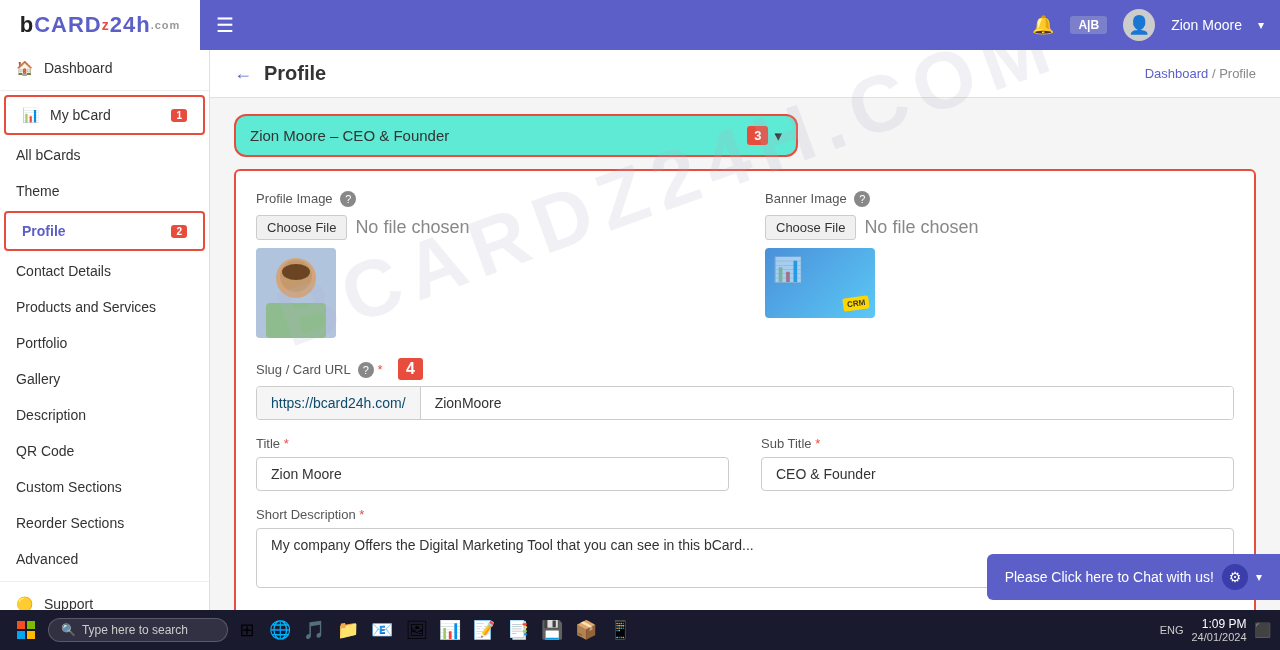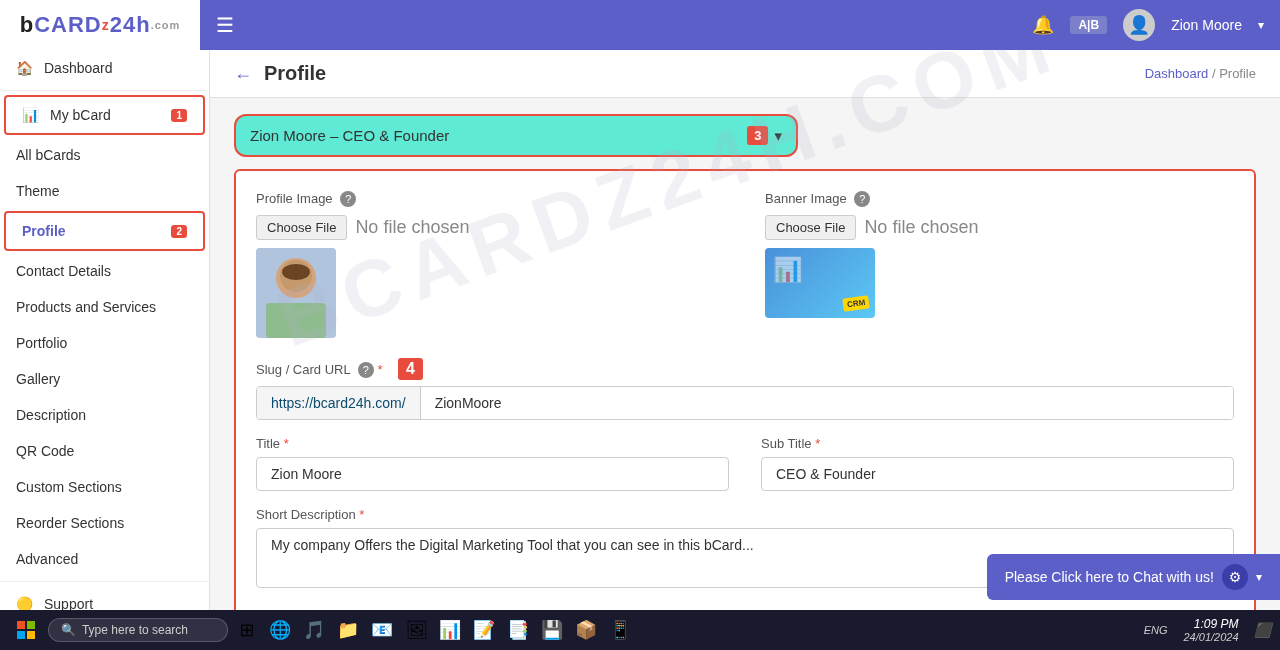--- a/index.html
+++ b/index.html
@@ -435,24 +435,23 @@
       align-items: center;
       justify-content: center;
       cursor: pointer;
       font-size: 18px;
       border-radius: 4px;
     }
     .taskbar-right {
       margin-left: auto;
       display: flex;
       align-items: center;
-      gap: 16px;
+      gap: 8px;
       color: #ccc;
       font-size: 12px;
-      font-style: italic;
     }
     .taskbar-clock { text-align: right; }
     .taskbar-time { font-size: 12px; color: white; }
     .taskbar-date { font-size: 11px; color: #ccc; }
   </style>
 </head>
 <body>
 
 <div class="navbar">
   <div class="navbar-logo">

